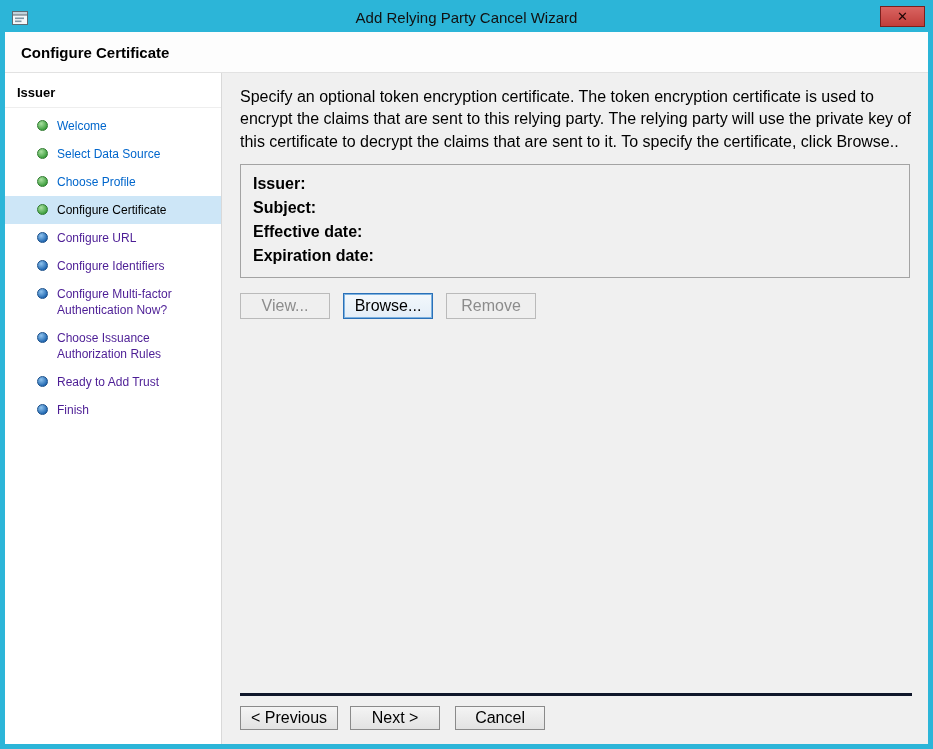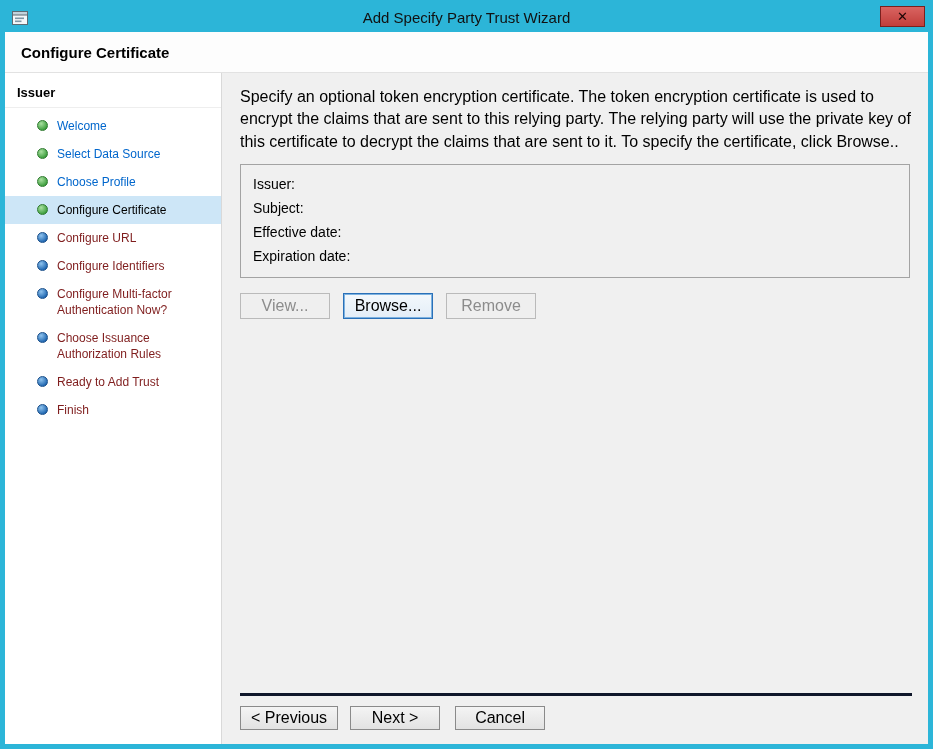--- a/index.html
+++ b/index.html
@@ -113,21 +113,21 @@
   .step-item.current { background: #CDE6F7; }
   .step-item.current .step-dot {
     background: radial-gradient(circle at 35% 30%, #a9e0a0, #3d9e3d 75%);
     border: 1px solid #2f7a2f;
   }
   .step-item.current .step-label { color: #000; }
   .step-item.pending .step-dot {
     background: radial-gradient(circle at 35% 30%, #8fc3ee, #1f66b0 75%);
     border: 1px solid #1a4f8a;
   }
-  .step-item.pending .step-label { color: #7f1d1d; }
+  .step-item.pending .step-label { color: #4c1d95; }
 
   
   .main {
     flex: 1 1 auto;
     background: #f0f0f0;
     display: flex;
     flex-direction: column;
     padding: 13px 16px 12px 18px;
     min-width: 0;
   }
@@ -136,22 +136,23 @@
     line-height: 1.4;
     max-width: 678px;
     margin-bottom: 11px;
   }
   .cert-box {
     border: 1px solid #a3a3a3;
     padding: 7px 12px 9px 12px;
     margin-right: 2px;
   }
   .cert-field {
-    font-size: 14px;
+    font-size: 16px;
     line-height: 24px;
+    font-weight: bold;
   }
 
   .btn {
     display: inline-block;
     min-width: 90px;
     height: 26px;
     padding: 0 10px;
     font-family: inherit;
     font-size: 16px;
     line-height: 24px;
@@ -196,21 +197,21 @@
 
   <div class="titlebar">
     <span class="titlebar-icon">
       <svg width="18" height="18" viewBox="0 0 18 18">
         <rect x="1.5" y="2.5" width="15" height="13" fill="#f4f7f9" stroke="#5d6b73" stroke-width="1"></rect>
         <rect x="1.5" y="2.5" width="15" height="3.5" fill="#c3d3dc" stroke="#5d6b73" stroke-width="1"></rect>
         <rect x="4" y="8.5" width="9" height="1.6" fill="#7e97a6"></rect>
         <rect x="4" y="11.5" width="6.5" height="1.6" fill="#7e97a6"></rect>
       </svg>
     </span>
-    <div class="titlebar-title">Add Specify Party Trust Wizard</div>
+    <div class="titlebar-title">Add Relying Party Cancel Wizard</div>
     <div class="close-btn">
       <span>✕</span>
     </div>
   </div>
 
   <div class="page-header">
     <h1>Configure Certificate</h1>
   </div>
 
   <div class="body">

